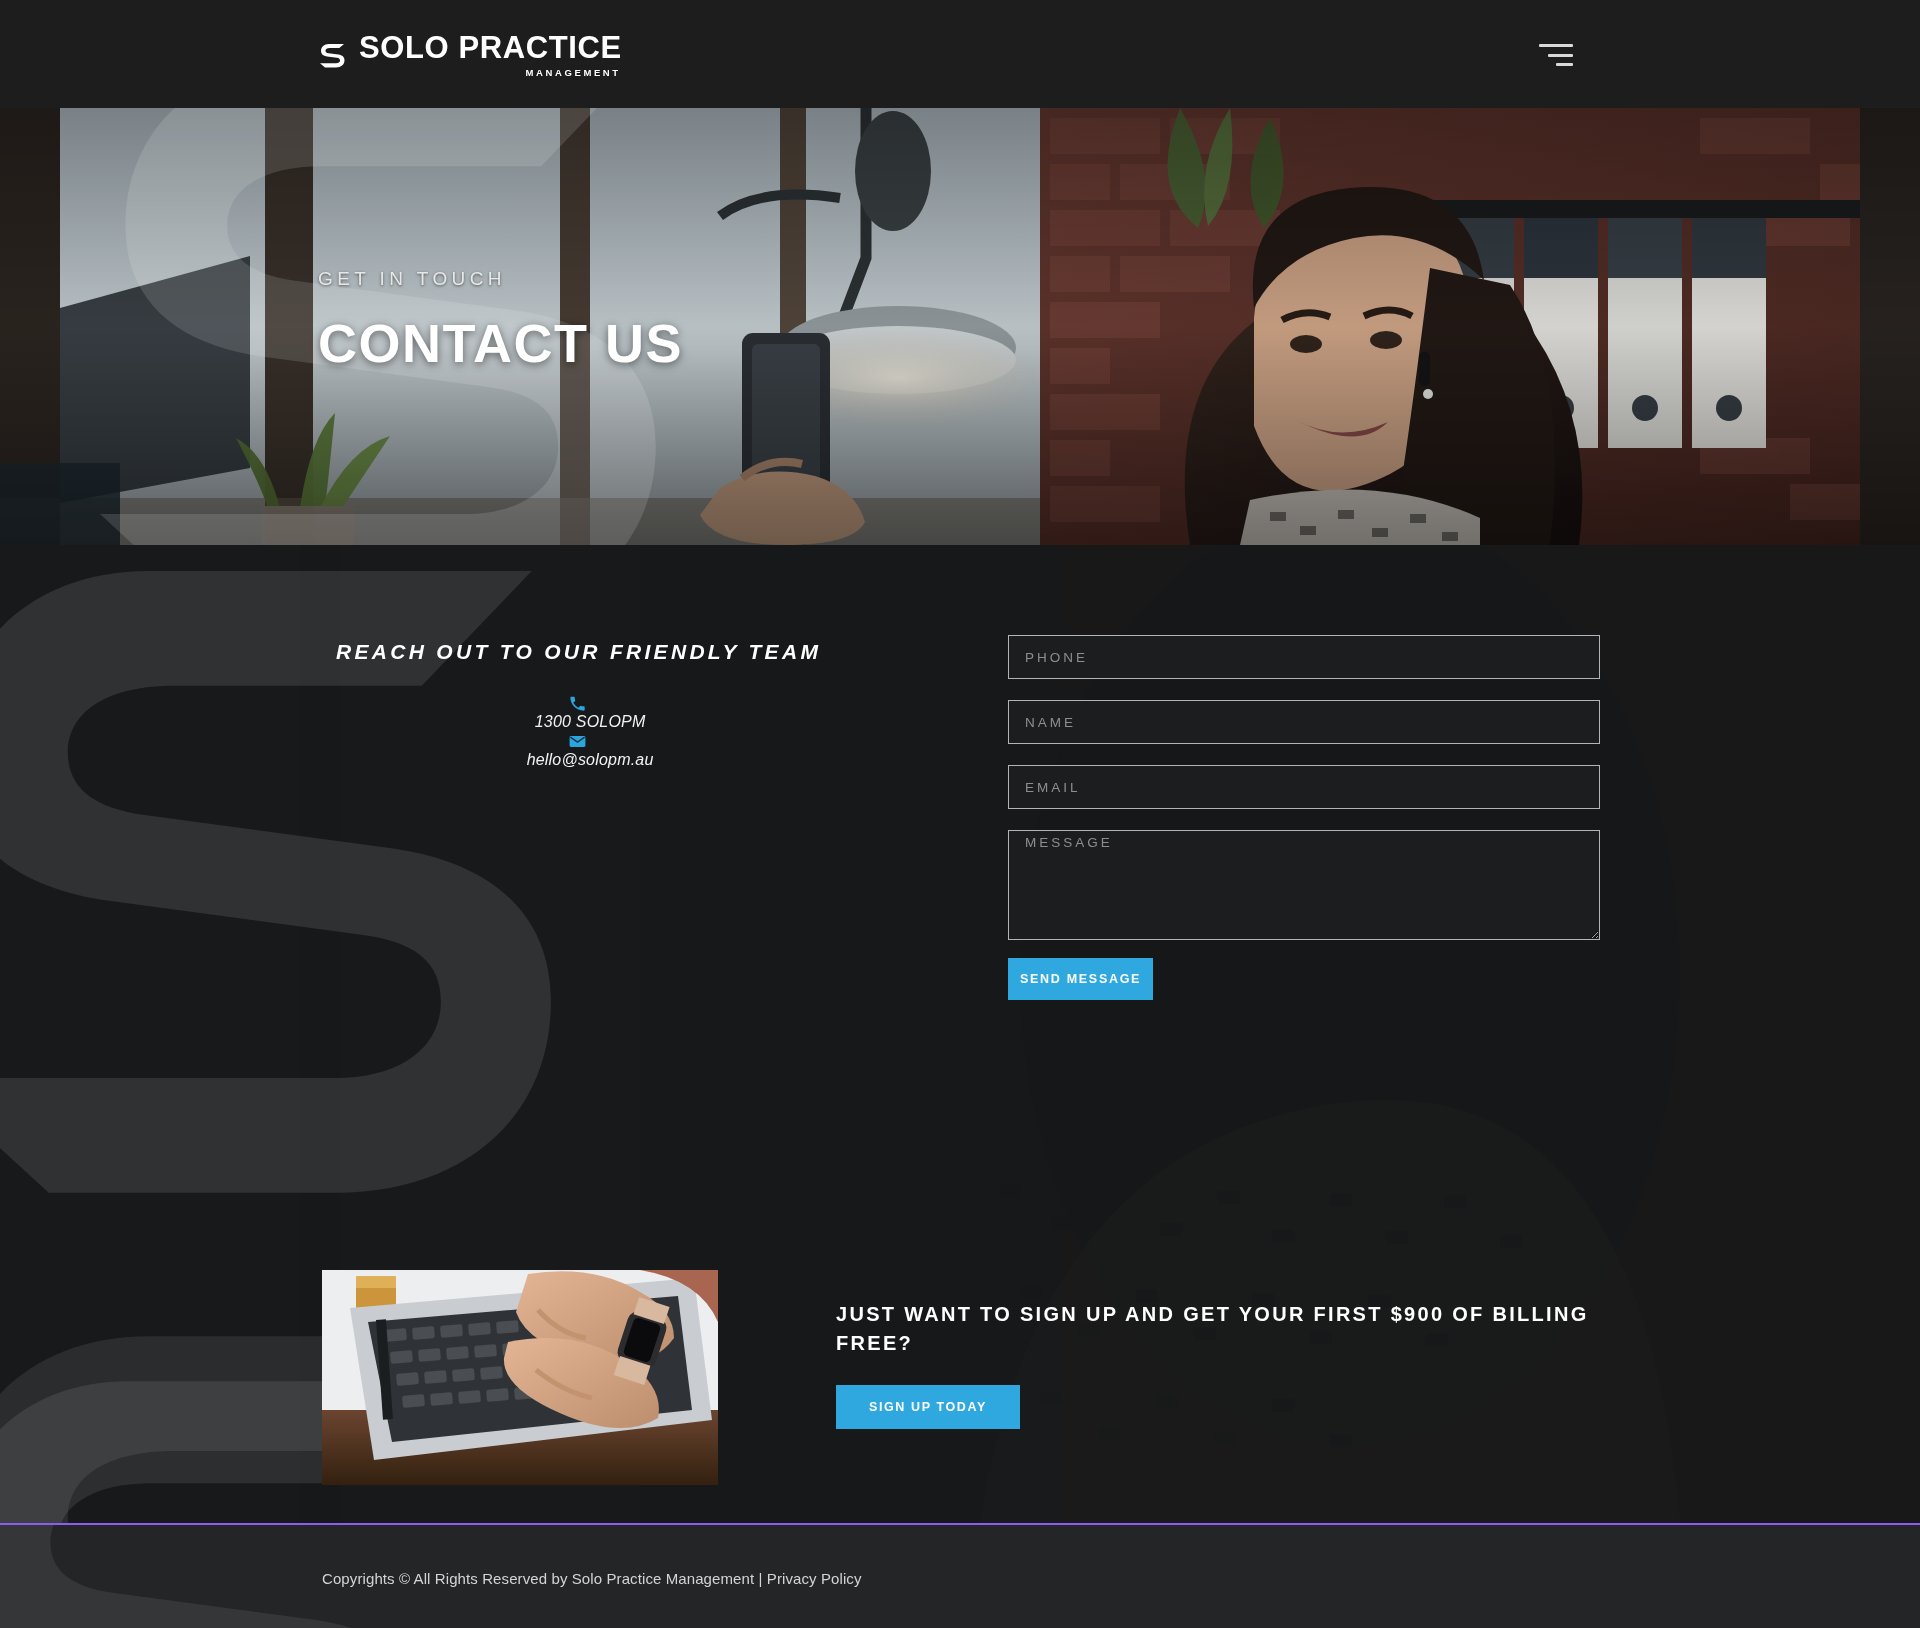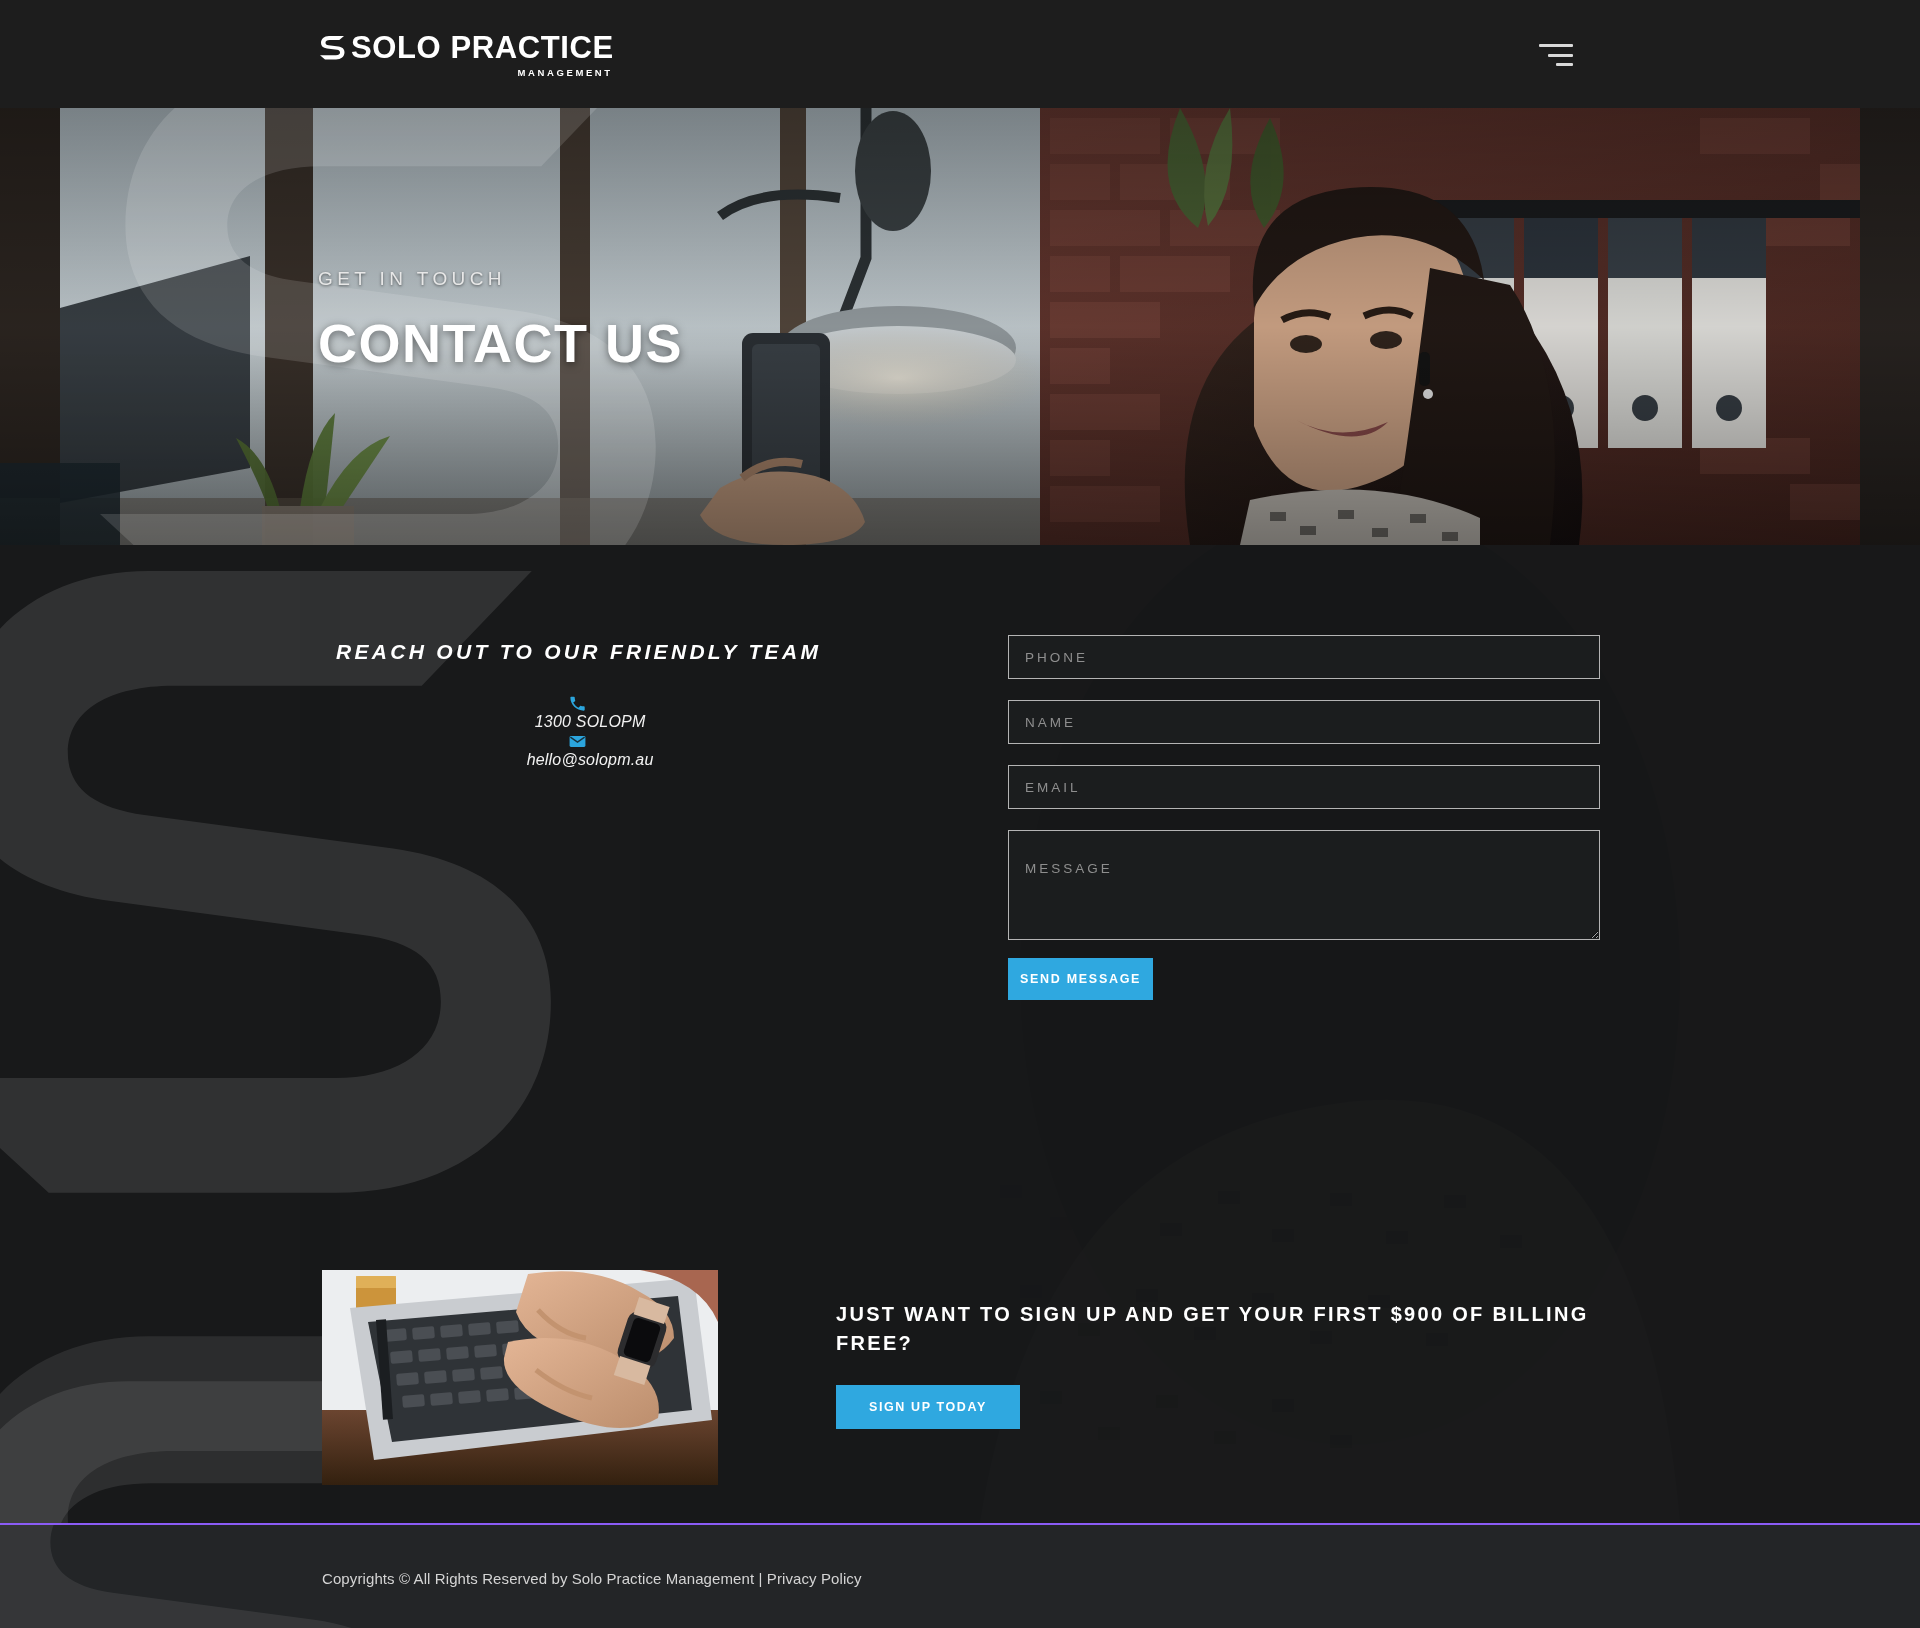--- a/index.html
+++ b/index.html
@@ -27,22 +27,22 @@
     width: 1920px;
     height: 108px;
     background: #1d1d1d;
     z-index: 40;
   }
   .logo-wrap {
     position: absolute;
     left: 318px;
     top: 32px;
     display: flex;
-    align-items: flex-start;
-    gap: 5px;
+    align-items: center;
+    gap: 13px;
     cursor: pointer;
   }
   .logo-mark { width: 28px; height: 30px; display:block; }
   .logo-text-block { display: flex; flex-direction: column; align-items: flex-end; }
   .logo-title {
     color: #ffffff;
     font-size: 31px;
     font-weight: bold;
     letter-spacing: 0.6px;
     line-height: 31px;
@@ -187,21 +187,21 @@
     font-size: 13.5px;
     letter-spacing: 3px;
     padding: 0 16px;
     margin-bottom: 21px;
     outline: none;
     display:block;
   }
   .field::placeholder { color: #8e8e8e; letter-spacing: 3px; }
   textarea.field {
     height: 110px;
-    padding-top: 29px;
+    padding-top: 3px;
     resize: vertical;
     line-height: 18px;
     margin-bottom: 18px;
   }
   .send-btn {
     display: inline-block;
     background: #2fa8e0;
     border: none;
     color: #ffffff;
     font-family: "Liberation Sans", sans-serif;

